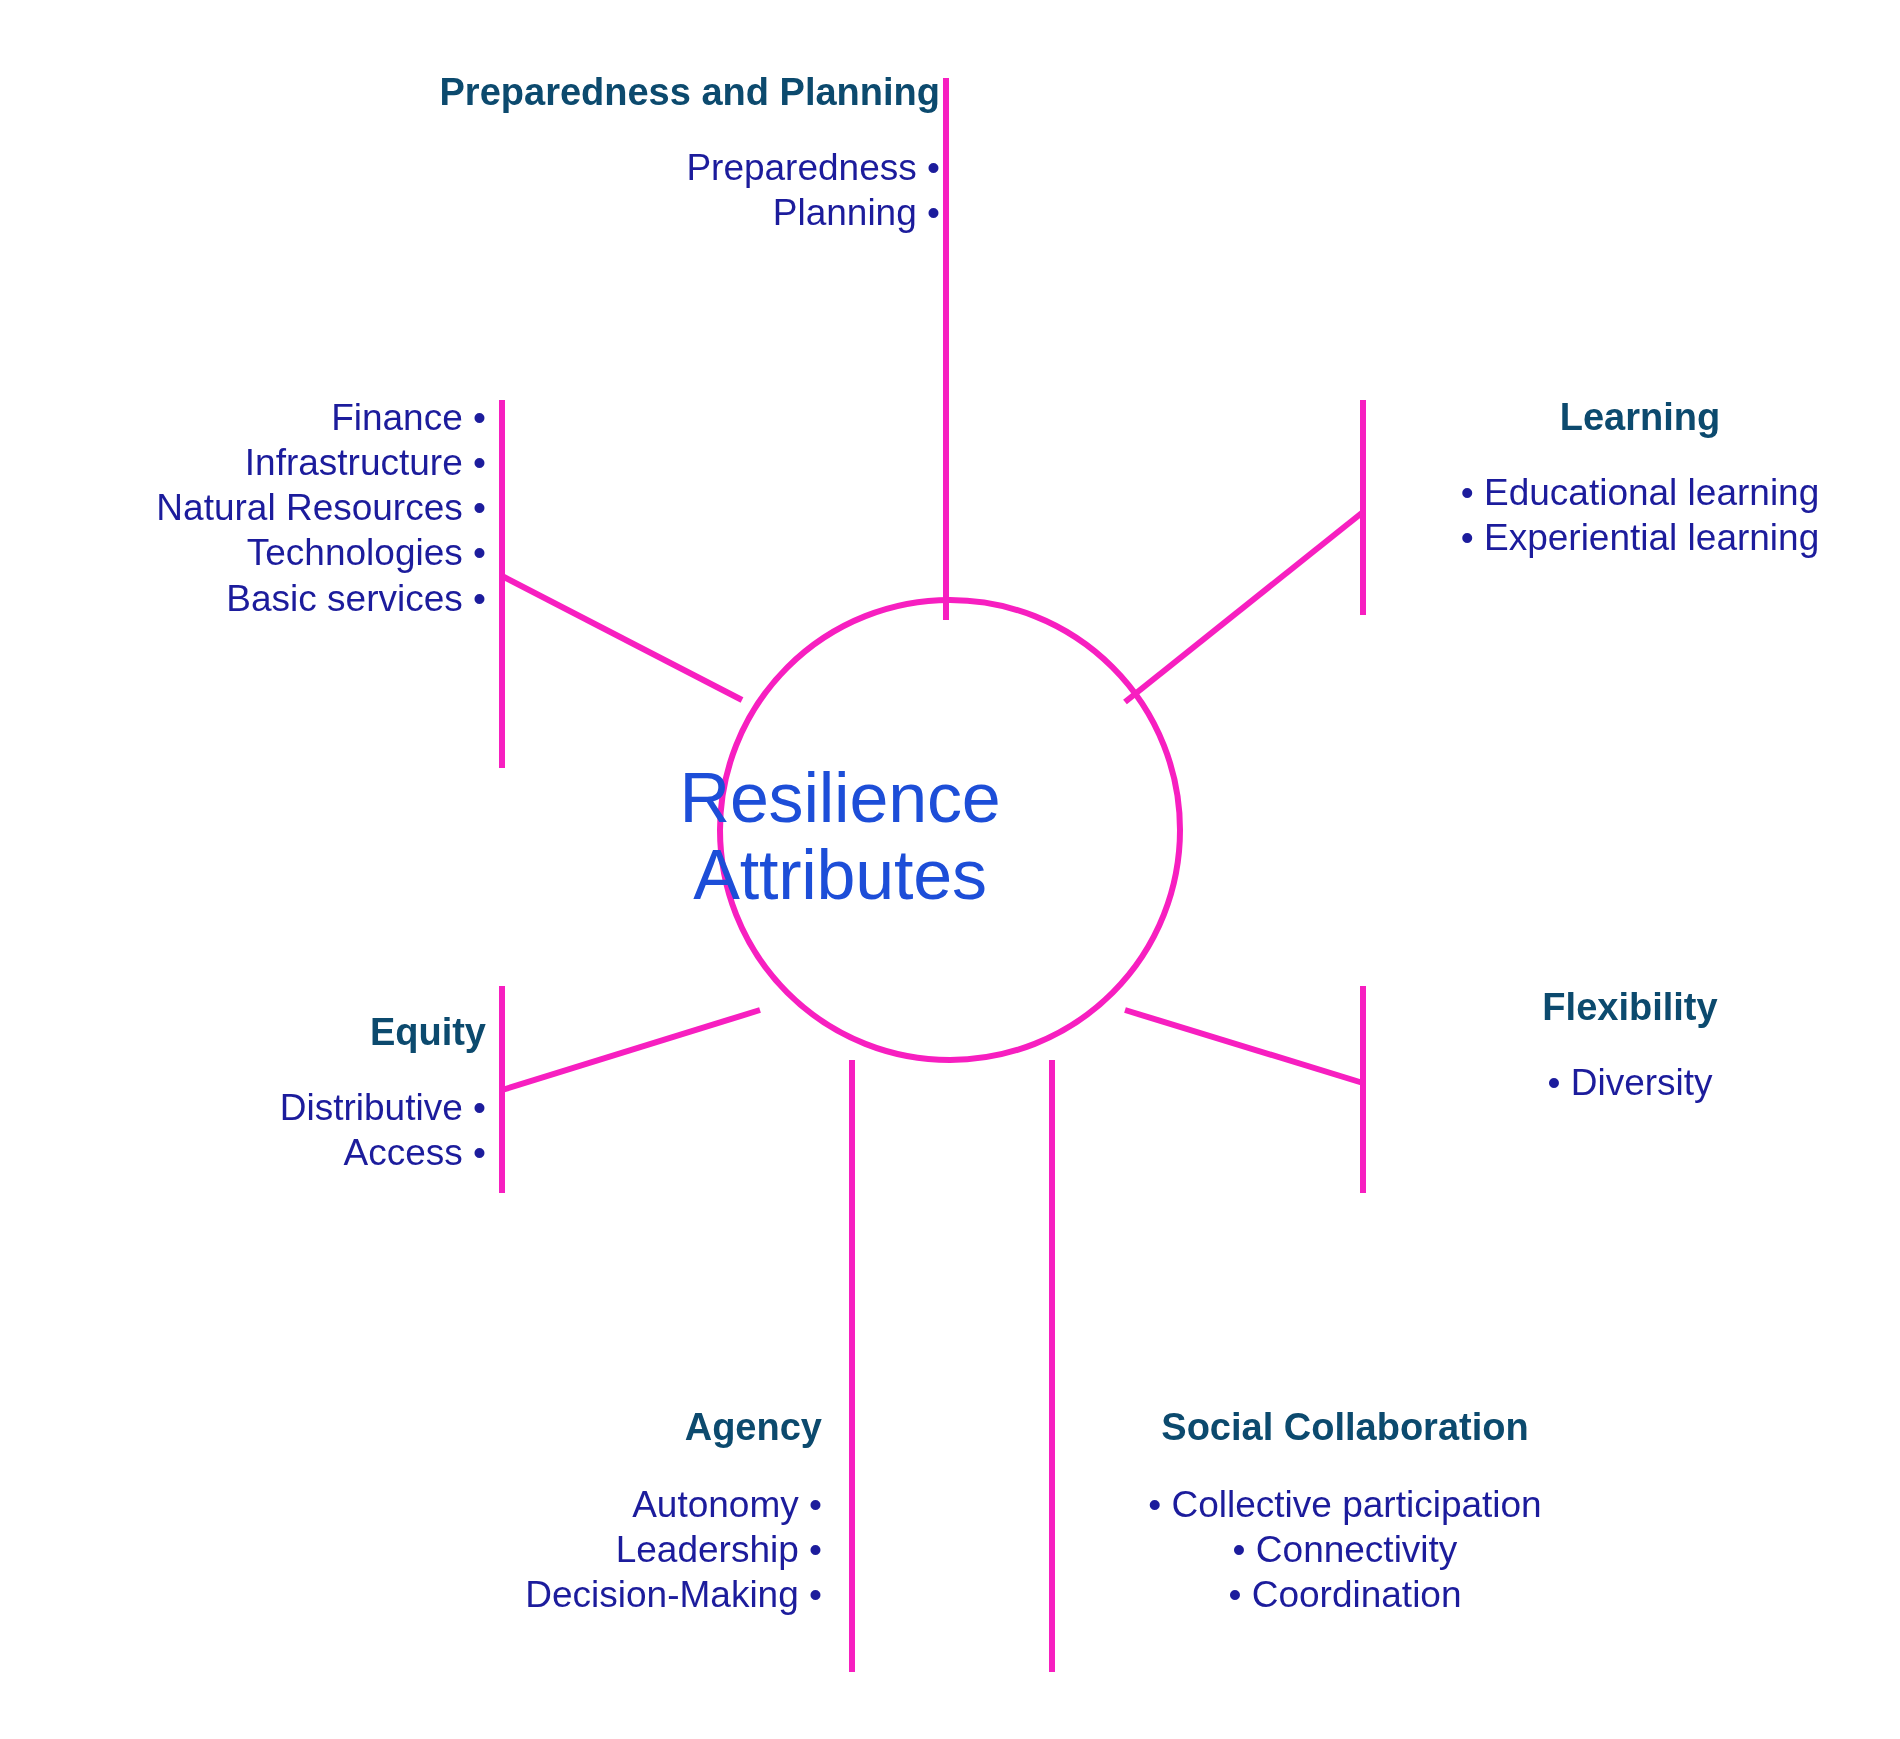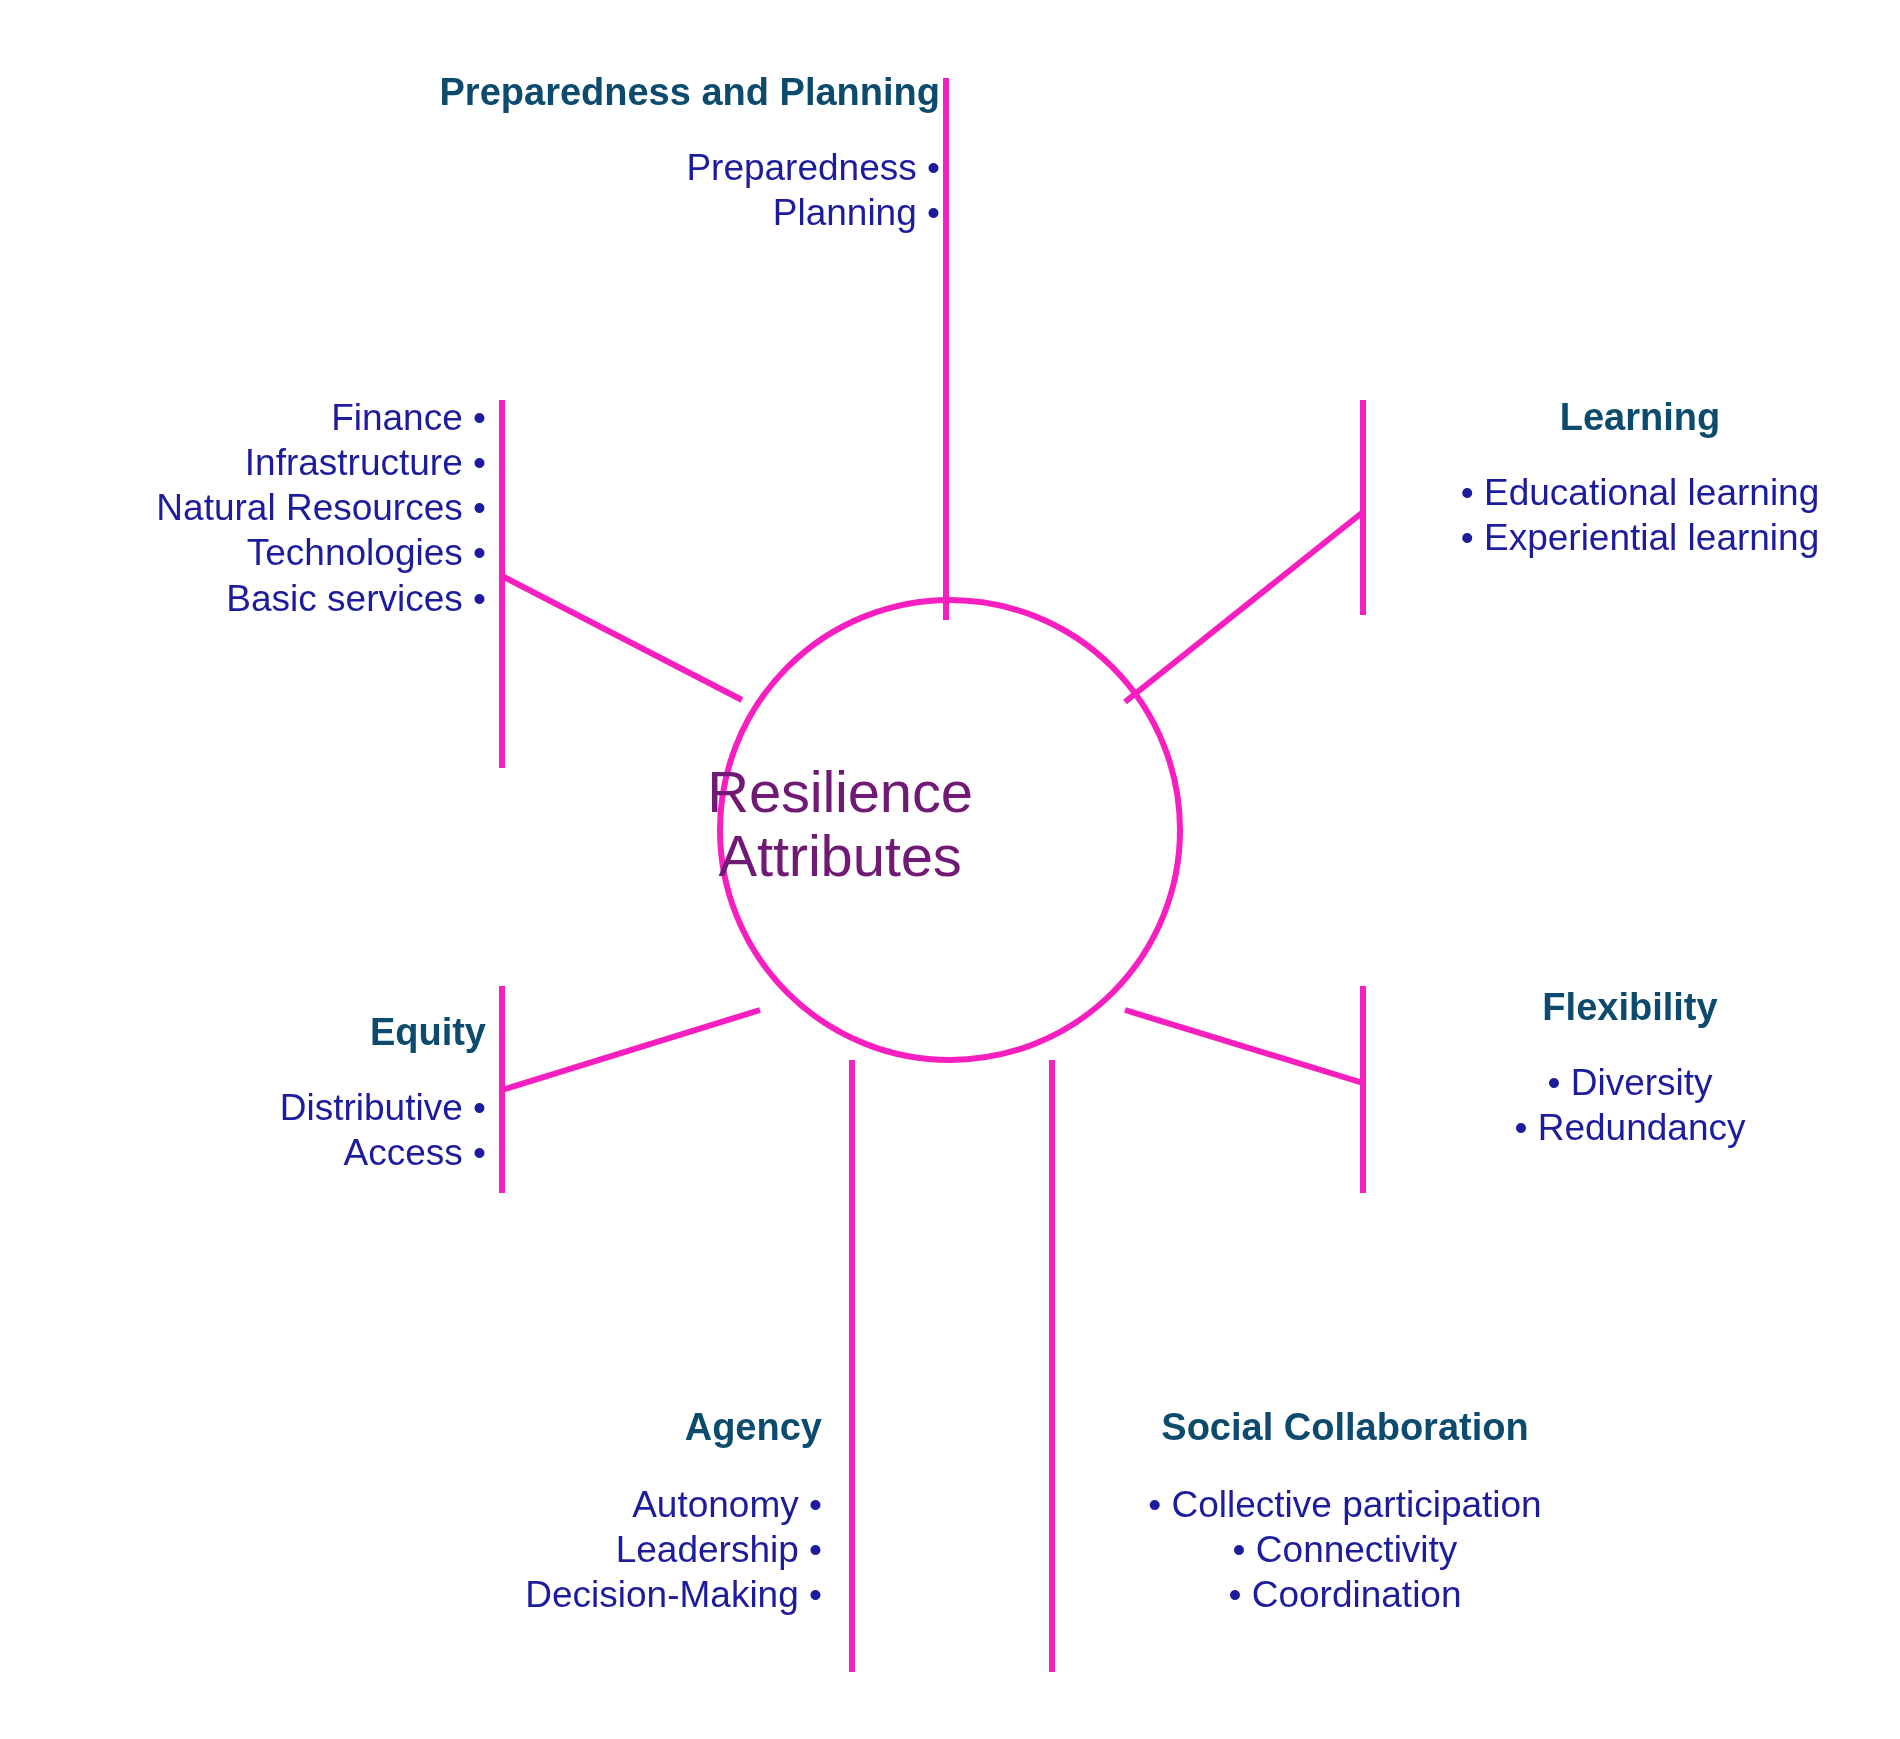--- a/index.html
+++ b/index.html
@@ -26,22 +26,22 @@
     pointer-events: none;
   }
 
   
   .hub-label {
     position: absolute;
     left: 640px;
     top: 760px;
     width: 400px;
     text-align: center;
-    color: #701a75;
-    font-size: 58px;
+    color: #1d4ed8;
+    font-size: 70px;
     line-height: 1.10;
     letter-spacing: -0.2px;
     white-space: pre-line;
   }
 
   
   .branch {
     position: absolute;
   }
   .branch .heading {
@@ -167,21 +167,20 @@
     <ul class="items">
       <li>Educational learning</li>
       <li>Experiential learning</li>
     </ul>
   </div>
 
   <div class="branch right" id="b-flexibility">
     <div class="heading">Flexibility</div>
     <ul class="items">
       <li>Diversity</li>
-      <li>Redundancy</li>
     </ul>
   </div>
 
   <div class="branch right" id="b-social">
     <div class="heading">Social Collaboration</div>
     <ul class="items">
       <li>Collective participation</li>
       <li>Connectivity</li>
       <li>Coordination</li>
     </ul>

